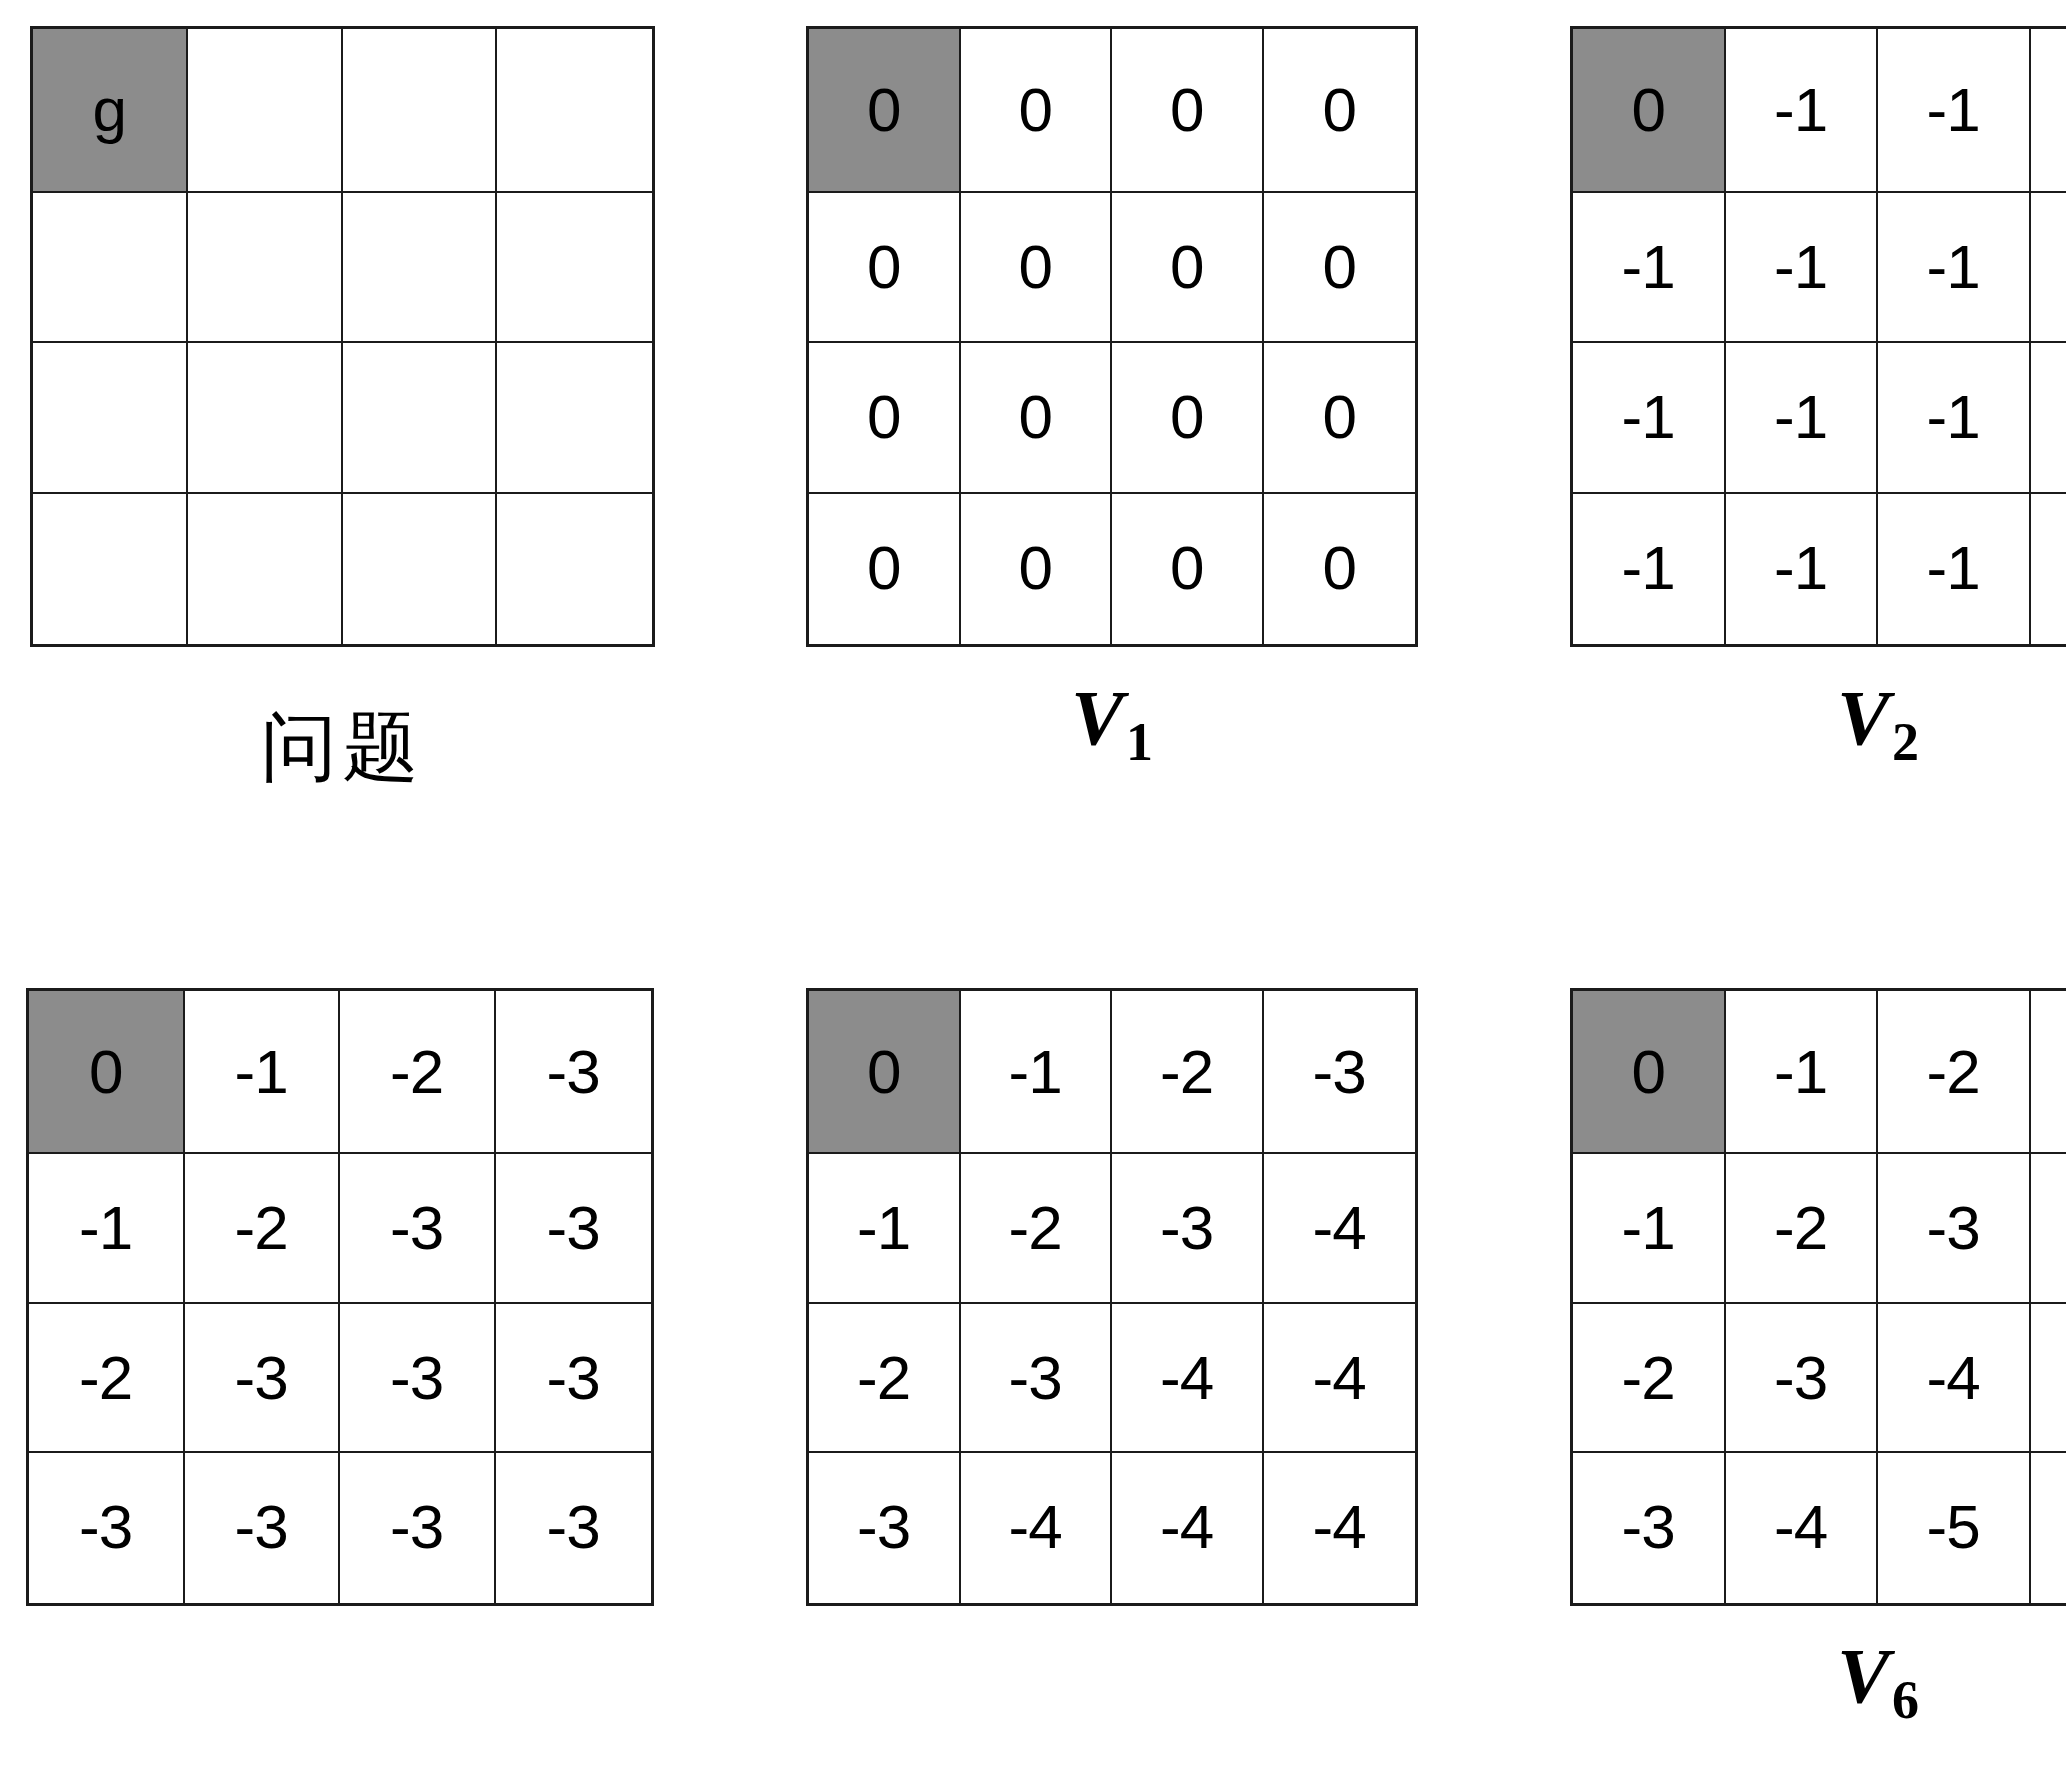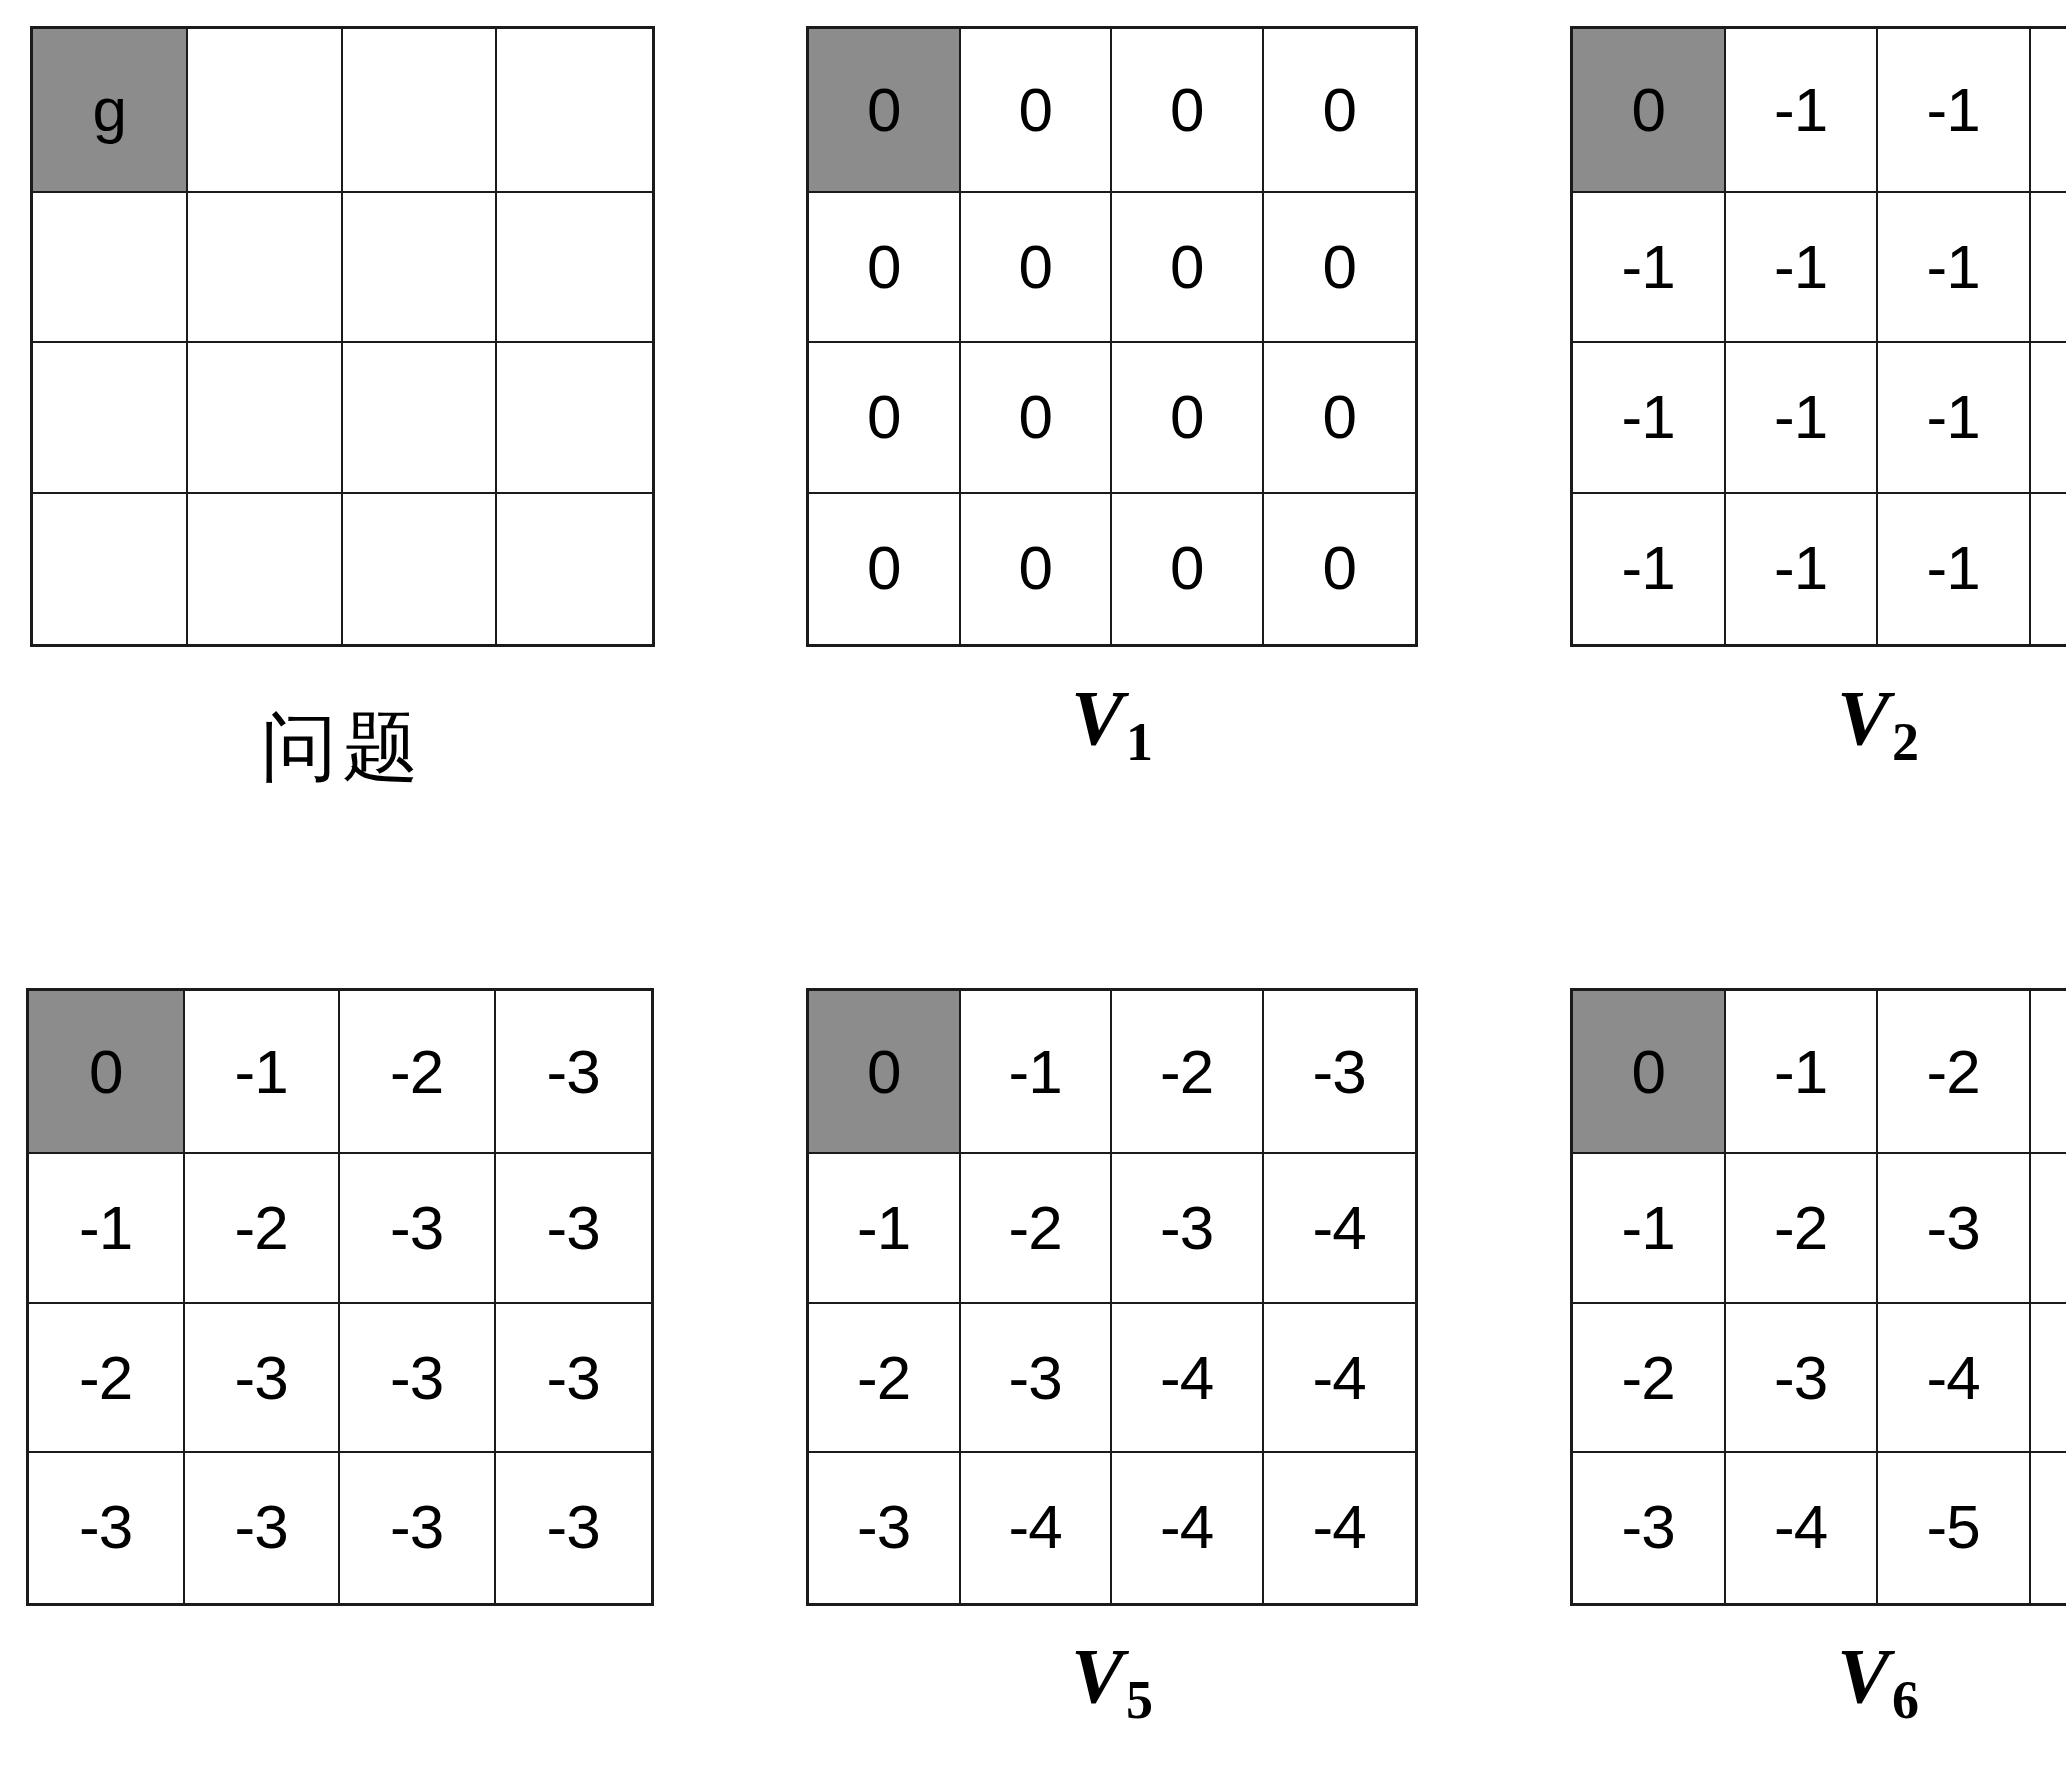--- a/index.html
+++ b/index.html
@@ -352,21 +352,20 @@
         <div class="cell r3 row-last" style="border-right-color: rgb(27, 27, 27); border-bottom-color: rgb(27, 27, 27);">
           <span class="val" style="color: rgb(0, 0, 0);">-4</span>
         </div>
         <div class="cell r3 row-last" style="border-right-color: rgb(27, 27, 27); border-bottom-color: rgb(27, 27, 27);">
           <span class="val" style="color: rgb(0, 0, 0);">-4</span>
         </div>
         <div class="cell r3 col-last row-last" style="border-right-color: rgb(27, 27, 27); border-bottom-color: rgb(27, 27, 27);">
           <span class="val" style="color: rgb(0, 0, 0);">-4</span>
         </div>
       </div>
-      <div class="caption latin" style="top: 648px; color: rgb(0, 0, 0);"><span>V</span><span class="sub">5</span></div>
     </div>
     <div class="panel" style="left: 1570px; top: 988px; width: 616px;">
       <div class="grid" style="width: 616px; height: 618px; border-color: rgb(27, 27, 27);">
         <div class="cell r0 shaded" style="border-right-color: rgb(27, 27, 27); border-bottom-color: rgb(27, 27, 27); background: rgb(140, 140, 140);">
           <span class="val" style="color: rgb(0, 0, 0);">0</span>
         </div>
         <div class="cell r0" style="border-right-color: rgb(27, 27, 27); border-bottom-color: rgb(27, 27, 27);">
           <span class="val" style="color: rgb(0, 0, 0);">-1</span>
         </div>
         <div class="cell r0" style="border-right-color: rgb(27, 27, 27); border-bottom-color: rgb(27, 27, 27);">

